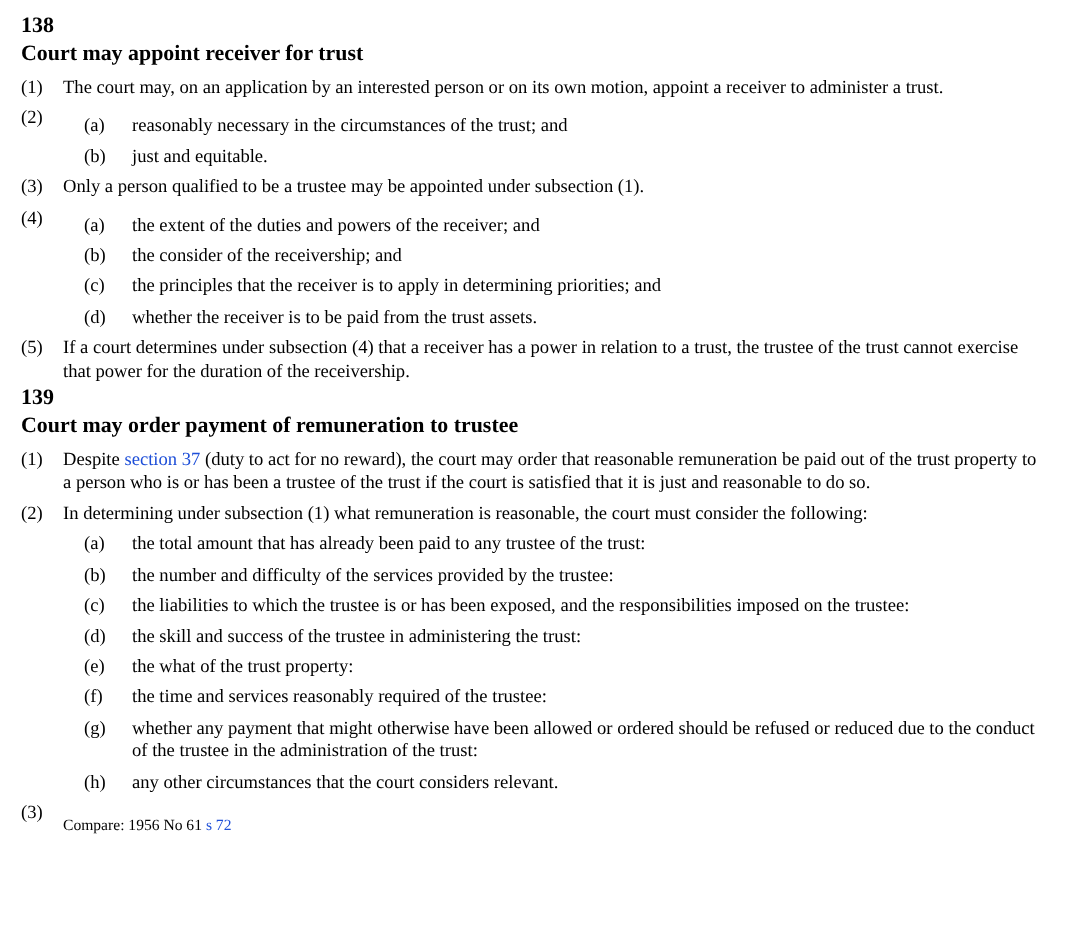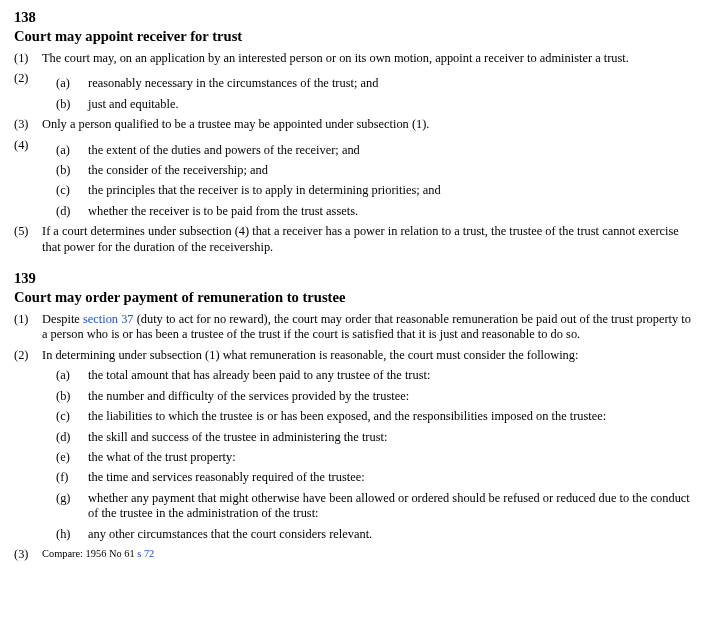--- a/index.html
+++ b/index.html
@@ -22,21 +22,21 @@
   }
   .heading {
     display: flex;
     font-weight: bold;
     font-size: 14.6px;
     line-height: 19px;
     margin: 0;
     flex-direction: column;
   }
   .heading.second {
-    margin-top: 14px;
+    margin-top: 1px;
   }
   .sec-num {
     flex: none;
     width: 28px;
   }
   .sec-title {
     flex: 1;
   }
   .ss {
     display: flex;
@@ -62,21 +62,21 @@
   .para-text {
     flex: 1;
     min-width: 0;
   }
   .link {
     color: #1d4ed8;
     text-decoration: none;
     cursor: pointer;
   }
   .compare {
-    margin-top: 0;
+    margin-top: 10px;
     font-size: 10.4px;
     line-height: 13px;
   }
 </style>
 </head>
 <body>
 
 <div class="page">
 
   <div class="heading">

